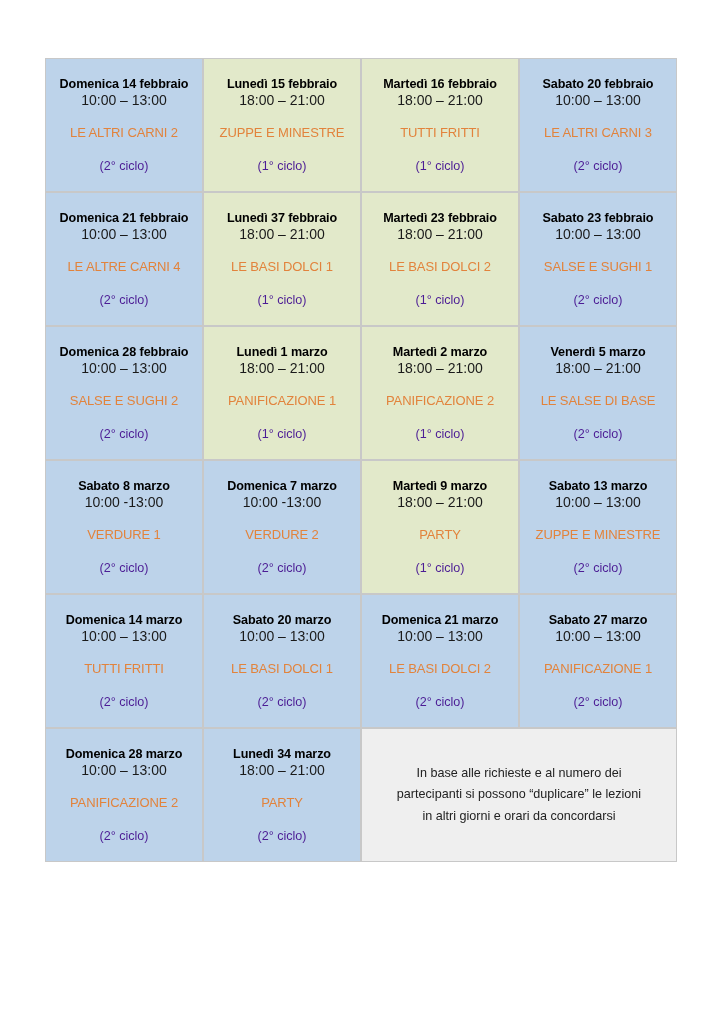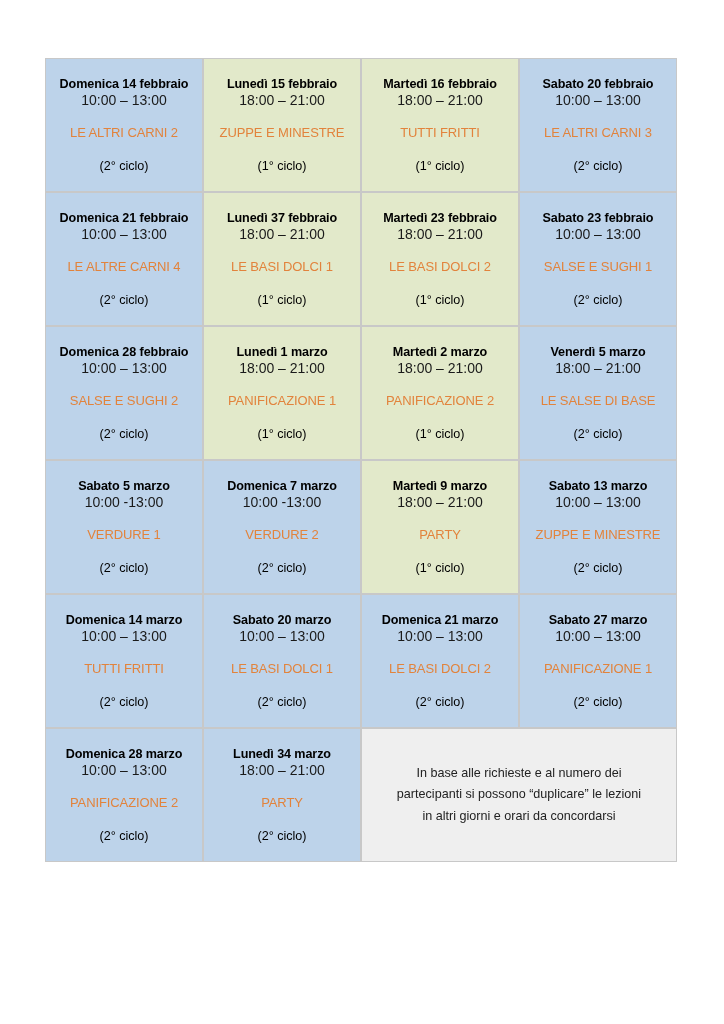--- a/index.html
+++ b/index.html
@@ -72,21 +72,21 @@
     display: block;
     font-size: 13px;
     color: #e2833c;
     margin-top: 19px;
     white-space: nowrap;
     letter-spacing: -0.1px;
   }
   .cycle {
     display: block;
     font-size: 12.6px;
-    color: #000000;
+    color: #4c1d95;
     margin-top: 21px;
     white-space: nowrap;
   }
 
   .note-text {
     display: block;
     font-size: 12.6px;
     color: #222222;
     line-height: 1.72;
     padding: 0 8px;
@@ -201,21 +201,21 @@
             <span class="time">18:00 – 21:00</span>
             <span class="course">LE SALSE DI BASE</span>
             <span class="cycle">(2° ciclo)</span>
           </span>
         </td>
       </tr>
 
       <tr>
         <td class="bg-blue">
           <span class="cell-inner">
-            <span class="day">Sabato 5 marzo</span>
+            <span class="day">Sabato 8 marzo</span>
             <span class="time">10:00 -13:00</span>
             <span class="course">VERDURE 1</span>
             <span class="cycle">(2° ciclo)</span>
           </span>
         </td>
         <td class="bg-blue">
           <span class="cell-inner">
             <span class="day">Domenica 7 marzo</span>
             <span class="time">10:00 -13:00</span>
             <span class="course">VERDURE 2</span>

